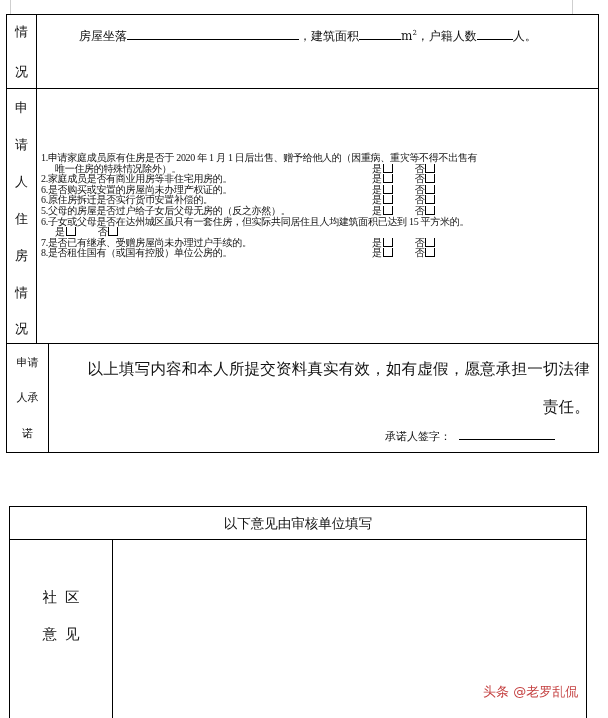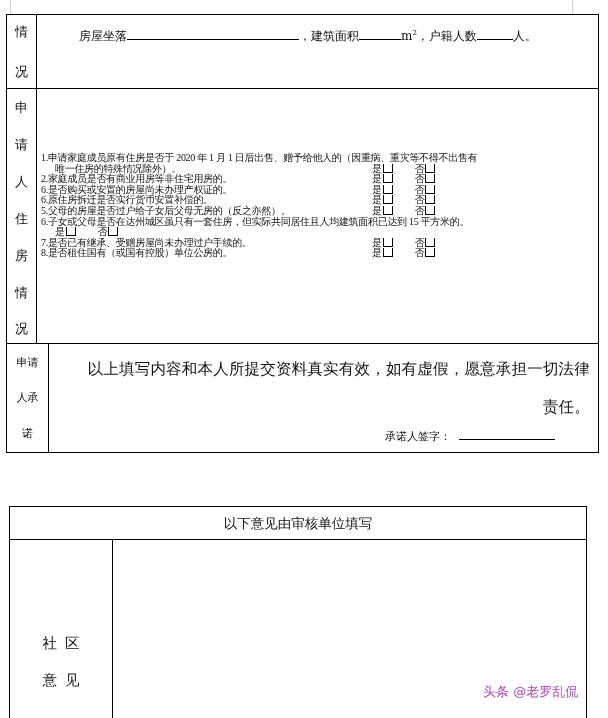--- a/index.html
+++ b/index.html
@@ -167,21 +167,20 @@
       box-sizing: border-box;
     }
     .t2-label .l1, .t2-label .l2 {
       position: absolute;
       left: 0; right: 0;
       text-align: center;
       font-size: 14.5px;
       letter-spacing: 8px;
       padding-left: 8px;
       box-sizing: border-box;
-      margin-top: 46px;
     }
     .t2-label .l1 { top: 48px; }
     .t2-label .l2 { top: 85px; }
     .t2-body {
       position: absolute;
       left: 103px;
       right: 0;
       top: 33px;
       bottom: 0;
     }
@@ -199,21 +198,21 @@
       top: 128px;
       font-size: 12.5px;
       white-space: nowrap;
       word-spacing: 10px;
     }
     .watermark {
       position: absolute;
       left: 483px;
       top: 683px;
       font-size: 13px;
-      color: #a21caf;
+      color: #b91c1c;
       white-space: nowrap;
       text-shadow: 0 0 1px #fff, 0 0 1px #fff;
       opacity: 0.85;
     }
   </style>
 </head>
 <body>
 
 <div class="page-guide" style="left:10px;"></div>
 <div class="page-guide" style="left:572px;"></div>

